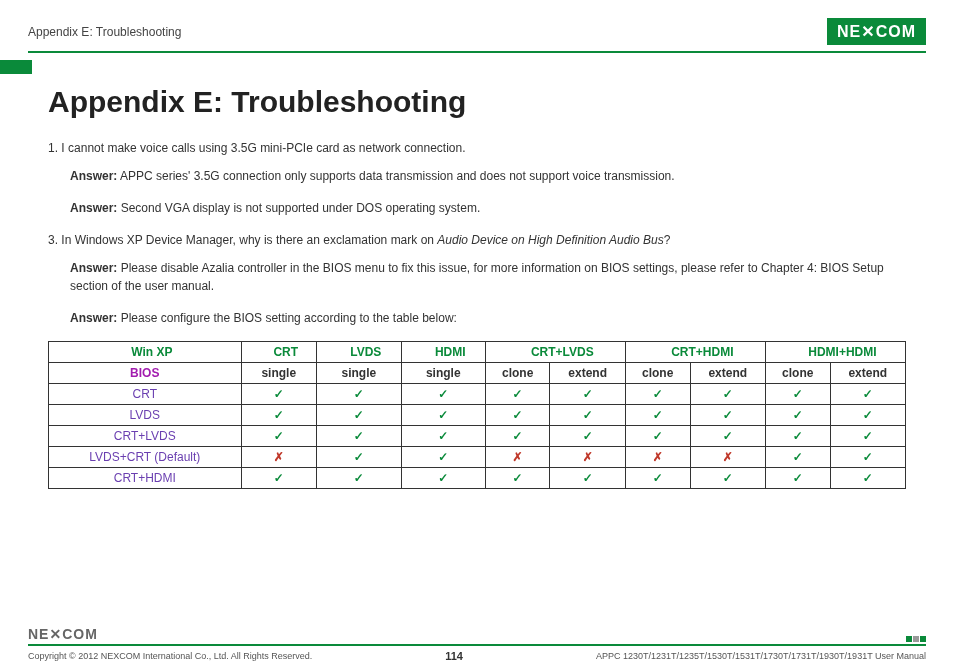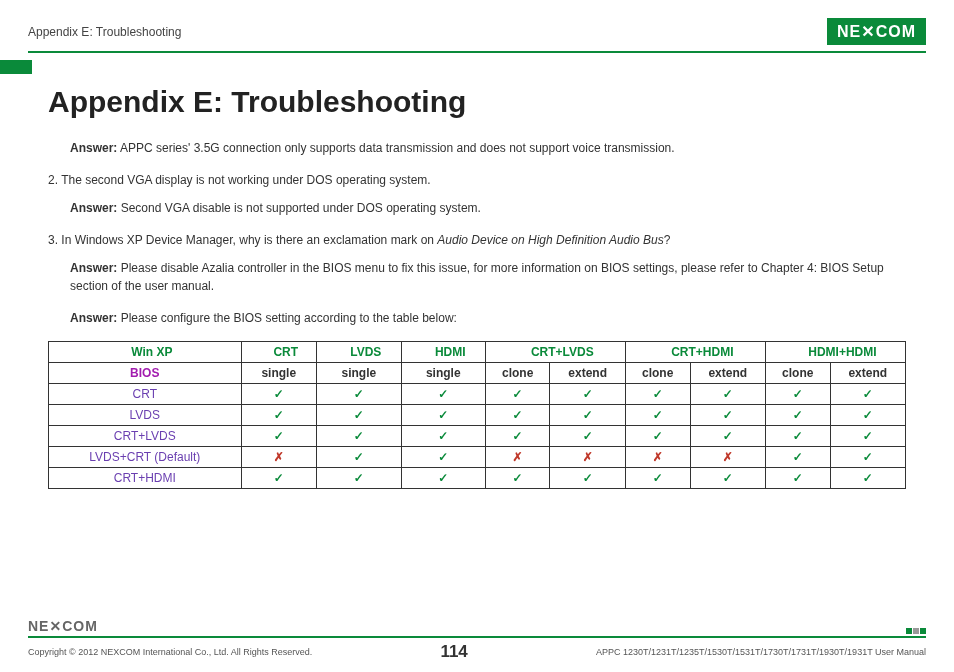--- a/index.html
+++ b/index.html
@@ -88,42 +88,42 @@
   .footer-logo-row { display:flex; justify-content:space-between; align-items:flex-end; margin-bottom:2px;}
   .footer-logo {
     color: #666;
     font-weight: bold;
     font-size: 14px;
     letter-spacing: 1px;
   }
   .footer-sq { display:inline-flex; gap:1px; }
   .footer-sq span { width:6px; height:6px; background:#0a8a3a; display:inline-block;}
   .footer-sq span.gray { background:#999; }
-  .page-num { font-weight:700; font-size:17px; color:#333;}
+  .page-num { font-weight:700; font-size:11px; color:#333;}
 </style>
 </head>
 <body>
 
 <div class="header">
   <span class="header-title">Appendix E: Troubleshooting</span>
   <span class="logo">NE✕COM</span>
 </div>
 <div class="side-tab"></div>
 
 <h1 class="page-title">Appendix E: Troubleshooting</h1>
 
 <div class="content">
 
   <div class="qa">
+    <div class="q"><span>1.</span> <span>I cannot make voice calls using 3.5G mini-PCIe card as network connection.</span></div>
     <div class="a"><b>Answer:</b><span> APPC series' 3.5G connection only supports data transmission and does not support voice transmission.</span></div>
   </div>
 
   <div class="qa">
-    <div class="q"><span>2.</span> <span>The second VGA display is not working under DOS operating system.</span></div>
-    <div class="a"><b>Answer:</b><span> Second VGA disable is not supported under DOS operating system.</span></div>
+    <div class="a"><b>Answer:</b><span> Second VGA display is not supported under DOS operating system.</span></div>
   </div>
 
   <div class="qa">
     <div class="q"><span>3.</span> <span>In Windows XP Device Manager, why is there an exclamation mark on </span><em class="audio">Audio Device on High Definition Audio Bus</em><span>?</span></div>
     <div class="a"><b>Answer:</b><span> Please disable Azalia controller in the BIOS menu to fix this issue, for more information on BIOS settings, please refer to Chapter 4: BIOS Setup section of the user manual.</span></div>
   </div>
 
   <div class="qa">
     <div class="a"><b>Answer:</b><span> Please configure the BIOS setting according to the table below:</span></div>
   </div>

